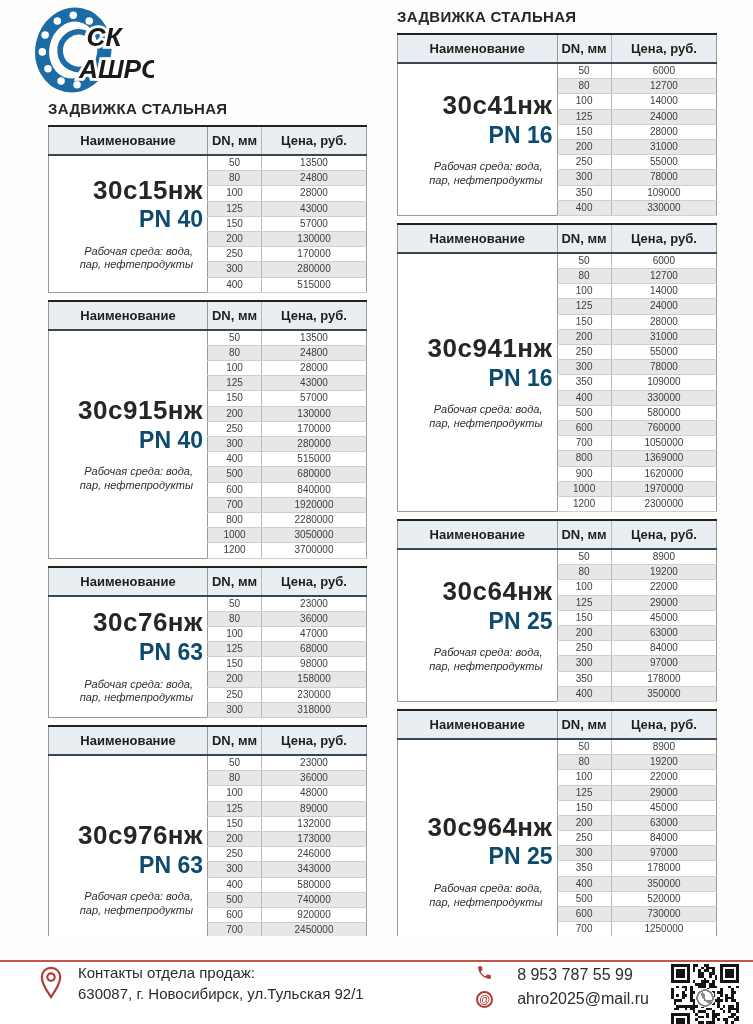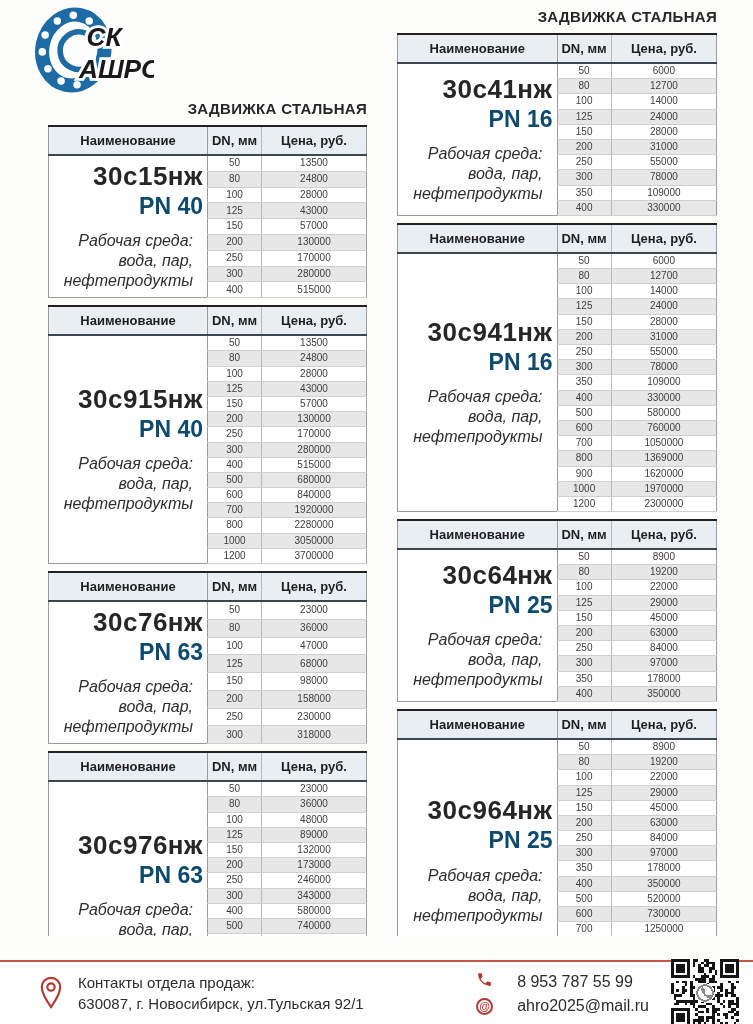--- a/index.html
+++ b/index.html
@@ -17,21 +17,21 @@
   .col-right { width:320px; }
 
   
   .header { display:flex; align-items:flex-start; height:90px; margin-bottom:2px; }
   .logo { width:122px; height:88px; flex:none; margin-left:-16px; }
   .title-block { flex:1; text-align:center; padding-top:8px; }
   .page-title { color:#1d6ba8; font-size:33px; font-weight:bold; letter-spacing:1px; line-height:1.05; }
   .page-date  { color:#4f4f4f; font-size:17px; margin-top:1px; }
 
   .section-heading {
-    text-align:right; font-size:15px; font-weight:bold; color:#262626;
+    text-align:left; font-size:15px; font-weight:bold; color:#262626;
     letter-spacing:.3px; margin:4px 0 8px;
   }
   .col-right .section-heading { margin-top:2px; }
 
   
   table.price-table {
     width:100%; border-collapse:collapse; table-layout:fixed;
     border:1px solid #9a9a9a; border-top:2px solid #222;
     margin-bottom:7px; background:#fff;
   }
@@ -45,27 +45,27 @@
   .th-price { width:33%; border-left:1px solid #b8b8b8; }
   .price-table td.dn-cell, .price-table td.price-cell {
     font-size:10px; line-height:1.22; padding:1px 2px; text-align:center;
     color:#3d3d3d; border-bottom:1px solid #cfcfcf; background:#fff;
   }
   .price-table td.dn-cell { border-left:1px solid #9a9a9a; border-right:1px solid #b8b8b8; }
   .price-table tbody tr:nth-child(even) td:not(.name-cell) { background:#e7e7e7; }
   td.name-cell { background:#fff; vertical-align:middle; text-align:right; padding:6px 4px; }
   .model { font-size:26px; font-weight:bold; color:#262626; letter-spacing:.5px; line-height:1.15; }
   .pn    { font-size:23px; font-weight:bold; color:#0c4a6e; margin-top:2px; line-height:1.1; }
-  .media { font-style:italic; font-size:16px; color:#2e2e2e; margin-top:12px; padding:0 10px; line-height:1.25; }
+  .media { font-style:italic; font-size:11px; color:#2e2e2e; margin-top:12px; padding:0 10px; line-height:1.25; }
 
   
   .footer {
     position:absolute; left:0; right:0; bottom:0; height:64px;
     border-top:2px solid #c4554a; background:#fff;
-    display:flex; align-items:center; padding:2px 14px 2px 38px; gap:12px;
+    display:flex; align-items:flex-start; padding:2px 14px 2px 38px; gap:12px;
   }
   .footer-left { display:flex; align-items:center; gap:14px; flex:1; }
   .pin-icon svg { display:block; }
   .contact-lines { font-size:15px; color:#2c2c2c; }
   .contact-lines .line1 { margin-bottom:4px; }
   .footer-mid { display:flex; flex-direction:column; gap:5px; margin-right:10px; }
   .contact-row { display:flex; align-items:center; gap:24px; font-size:16px; color:#2c2c2c; }
   .at-icon {
     display:inline-flex; align-items:center; justify-content:center;
     width:17px; height:17px; border:2px solid #b03a36; border-radius:50%;

